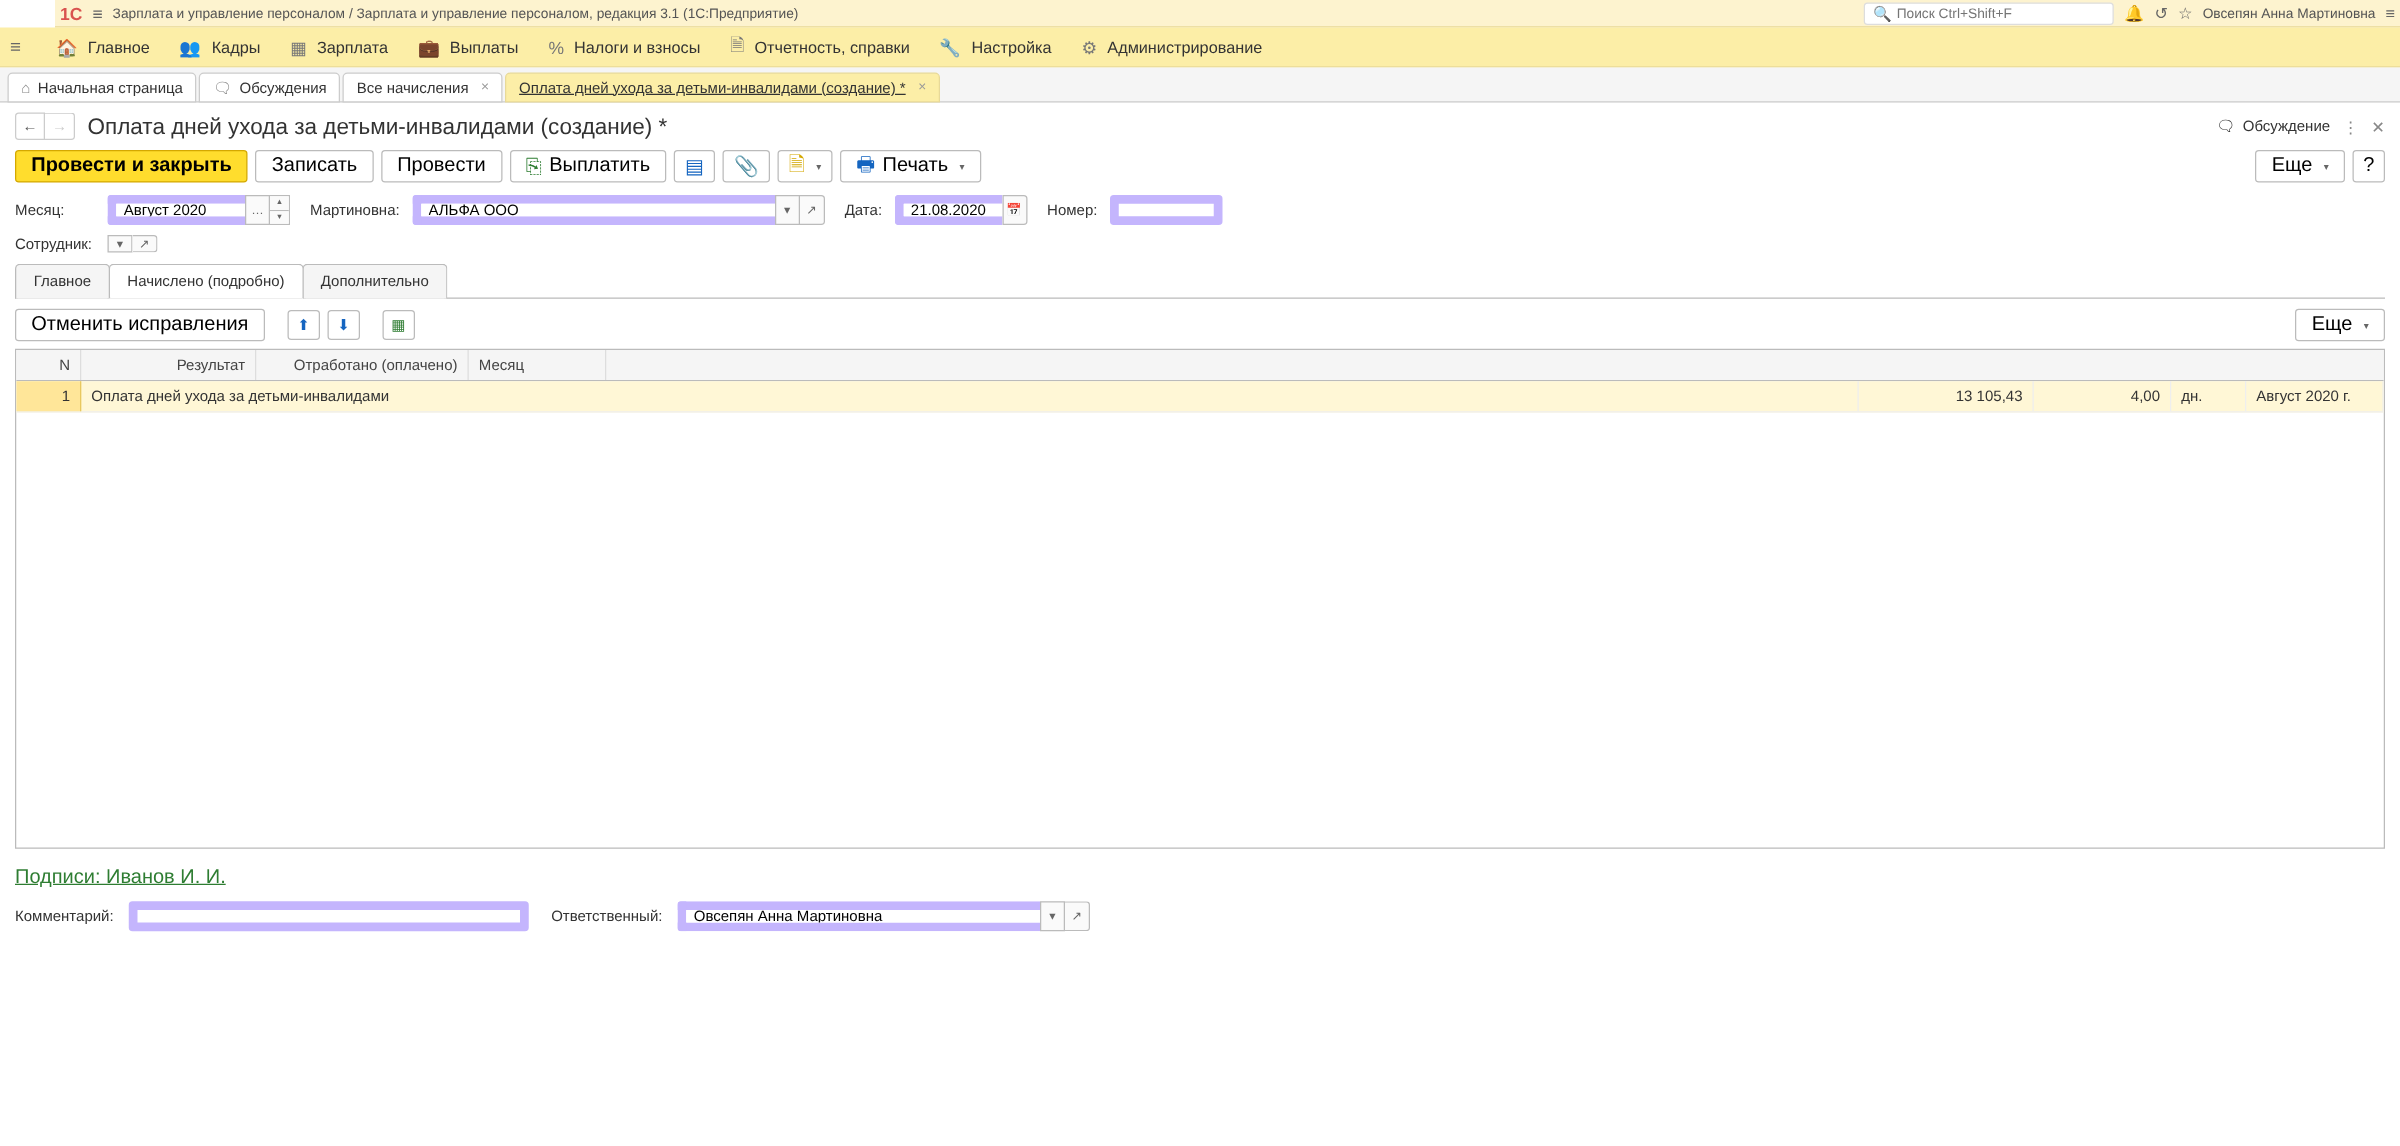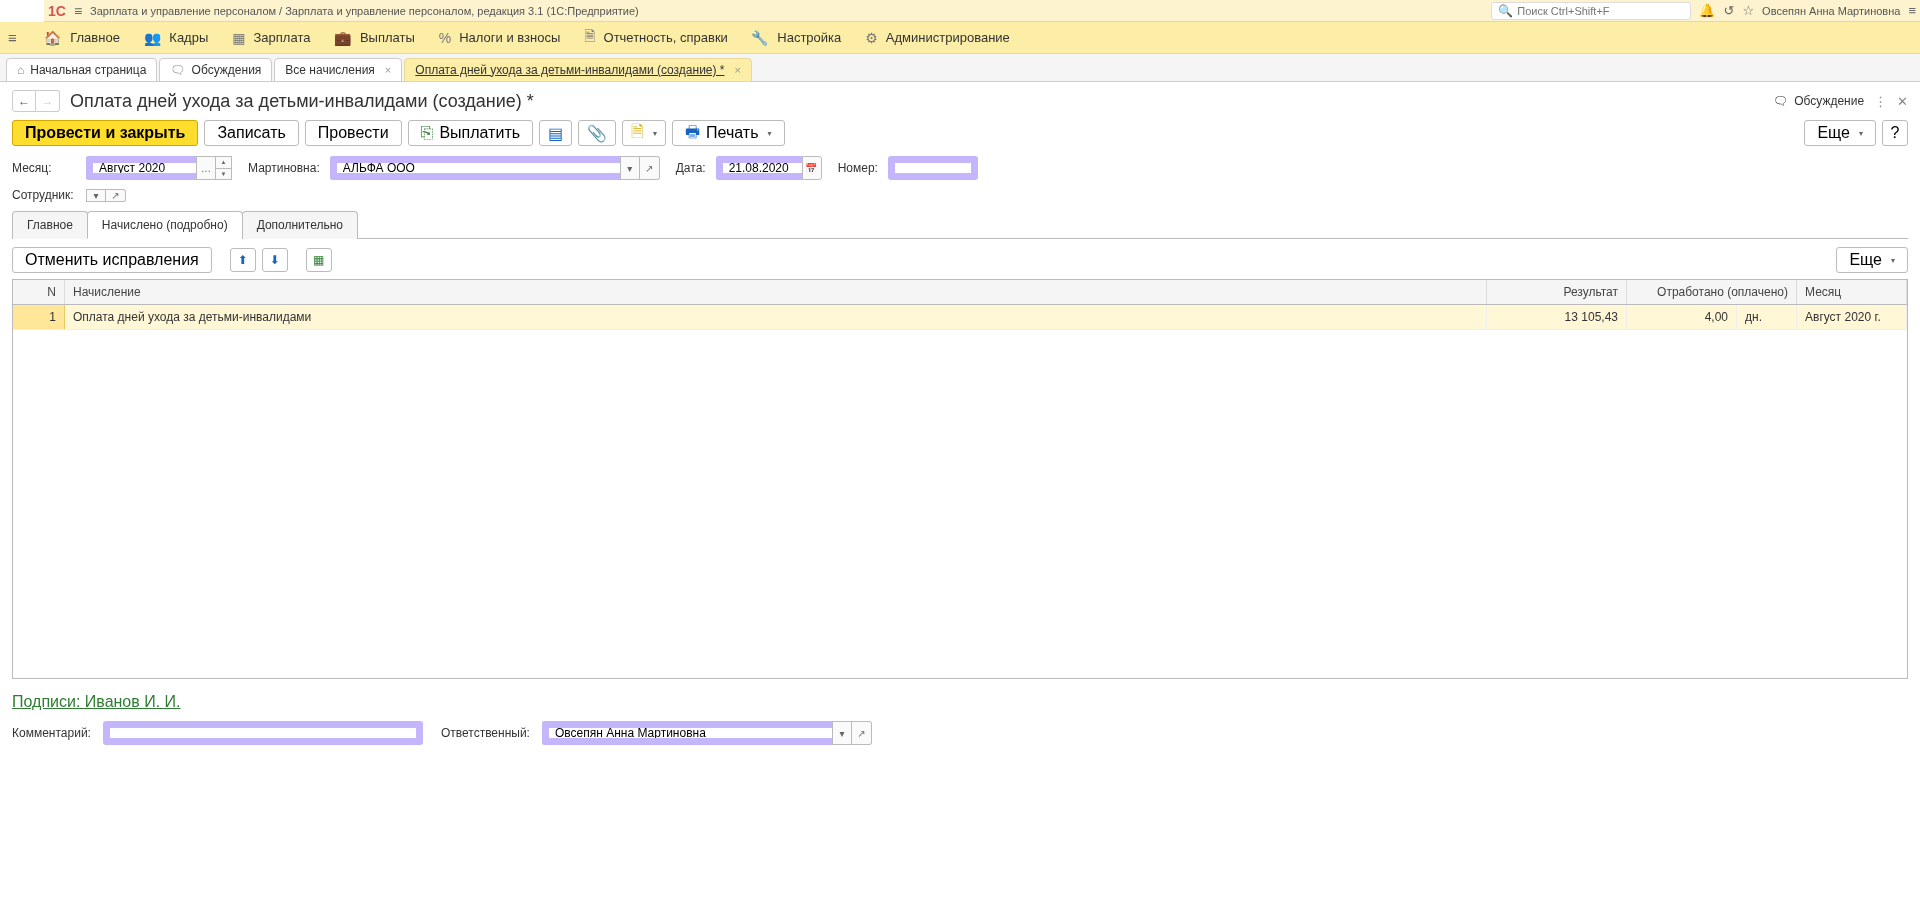--- a/index.html
+++ b/index.html
@@ -266,21 +266,20 @@
     <div class="icon-btn down">⬇</div>
     <div style="width:6px"></div>
     <div class="icon-btn cfg">▦</div>
     <div class="toolbar-spacer"></div>
     <button class="btn btn-ddl">Еще</button>
   </div>
 
   <div class="data-table">
     <div class="thead">
       <div class="th col-n">N</div>
-      <div class="th col-name">Начисление</div>
       <div class="th col-result">Результат</div>
       <div class="th col-worked" style="width:170px">Отработано (оплачено)</div>
       <div class="th col-month">Месяц</div>
     </div>
     <div class="trow">
       <div class="td col-n">1</div>
       <div class="td col-name">Оплата дней ухода за детьми-инвалидами</div>
       <div class="td col-result">13 105,43</div>
       <div class="td col-worked">4,00</div>
       <div class="td col-unit">дн.</div>

